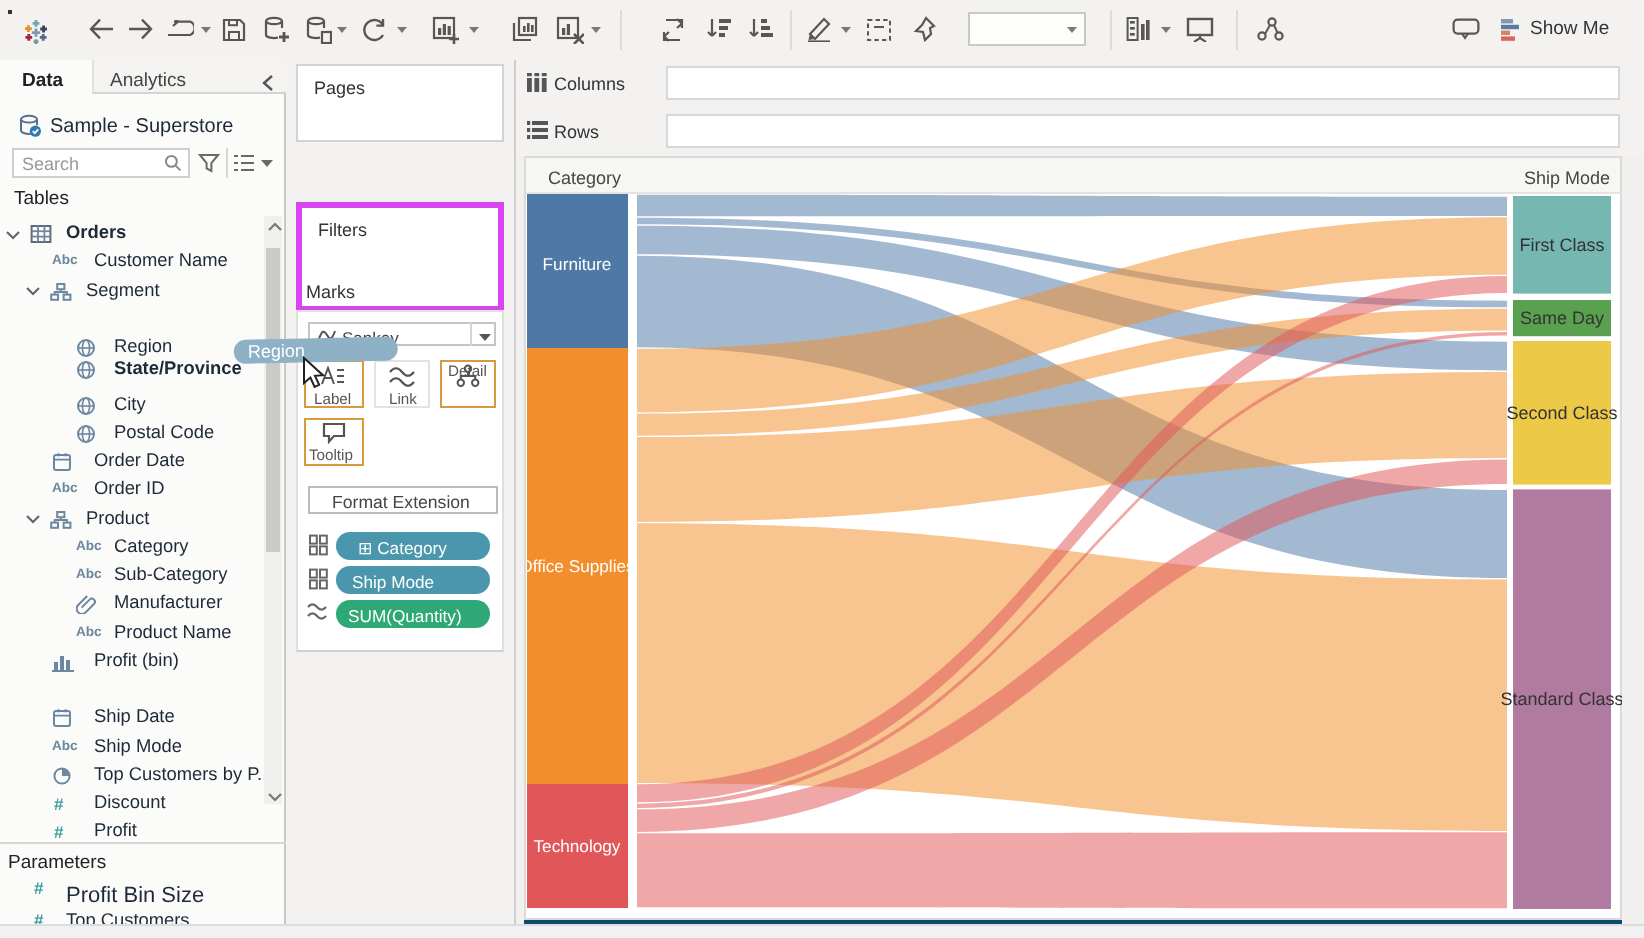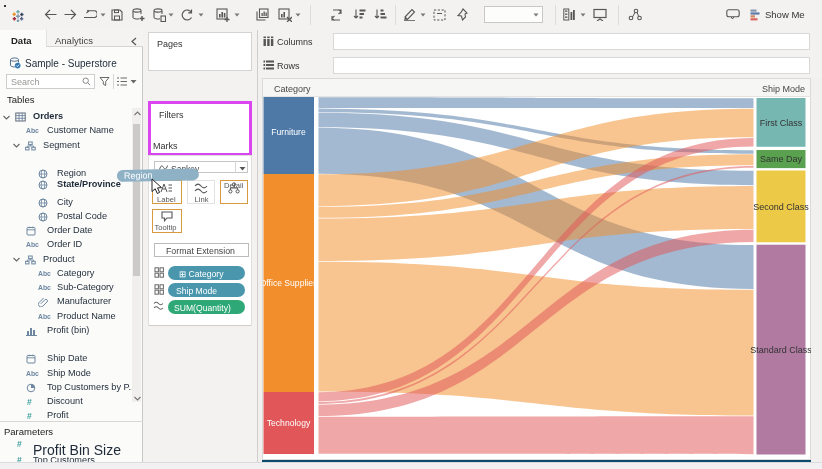--- a/index.html
+++ b/index.html
@@ -379,21 +379,21 @@
 <svg class="abs" style="left:133.5px;top:81px;" width="7" height="5" viewBox="0 0 7 5">
         <path d="M0.5,4 L3.5,1 L6.5,4" fill="none" stroke="#777" stroke-width="1.1"></path>
       </svg>
 <svg class="abs" style="left:133.5px;top:366px;" width="7" height="5" viewBox="0 0 7 5">
         <path d="M0.5,1 L3.5,4 L6.5,1" fill="none" stroke="#777" stroke-width="1.1"></path>
       </svg>
 
 <div class="abs" style="left:0;top:391px;width:143px;height:1px;background:#d8d7d5;"></div>
 <span class="abs" style="left:4px;top:396px;font-size:9.5px;color:#222;">Parameters</span>
 <span class="abs" style="left:17px;top:409px;font-size:8.5px;color:#3a9e9c;font-weight:bold;">#</span>
-<span class="abs" style="left:33px;top:412px;font-size:14px;color:#1e2a38;">Profit Bin Size</span>
+<span class="abs" style="left:33px;top:412px;font-size:11px;color:#1e2a38;">Profit Bin Size</span>
 <span class="abs" style="left:17px;top:425px;font-size:8.5px;color:#3a9e9c;font-weight:bold;">#</span>
 <span class="abs" style="left:33px;top:425px;font-size:9.2px;color:#1e2a38;">Top Customers</span>
 
 <div class="abs" style="left:116.5px;top:139.5px;width:82px;height:11.5px;background:#8fb1c6;border-radius:6px;z-index:30;transform:rotate(-1.2deg);transform-origin:0 100%;">
 <span class="abs" style="left:7px;top:0.5px;font-size:9px;color:#fff;">Region</span>
       </div>
 </div>
   <div id="midpanel">
 <div class="card" style="left:5px;top:2px;width:104px;height:39px;padding-left:12px;">
         <span class="abs" style="left:8px;top:6px;">Pages</span>

